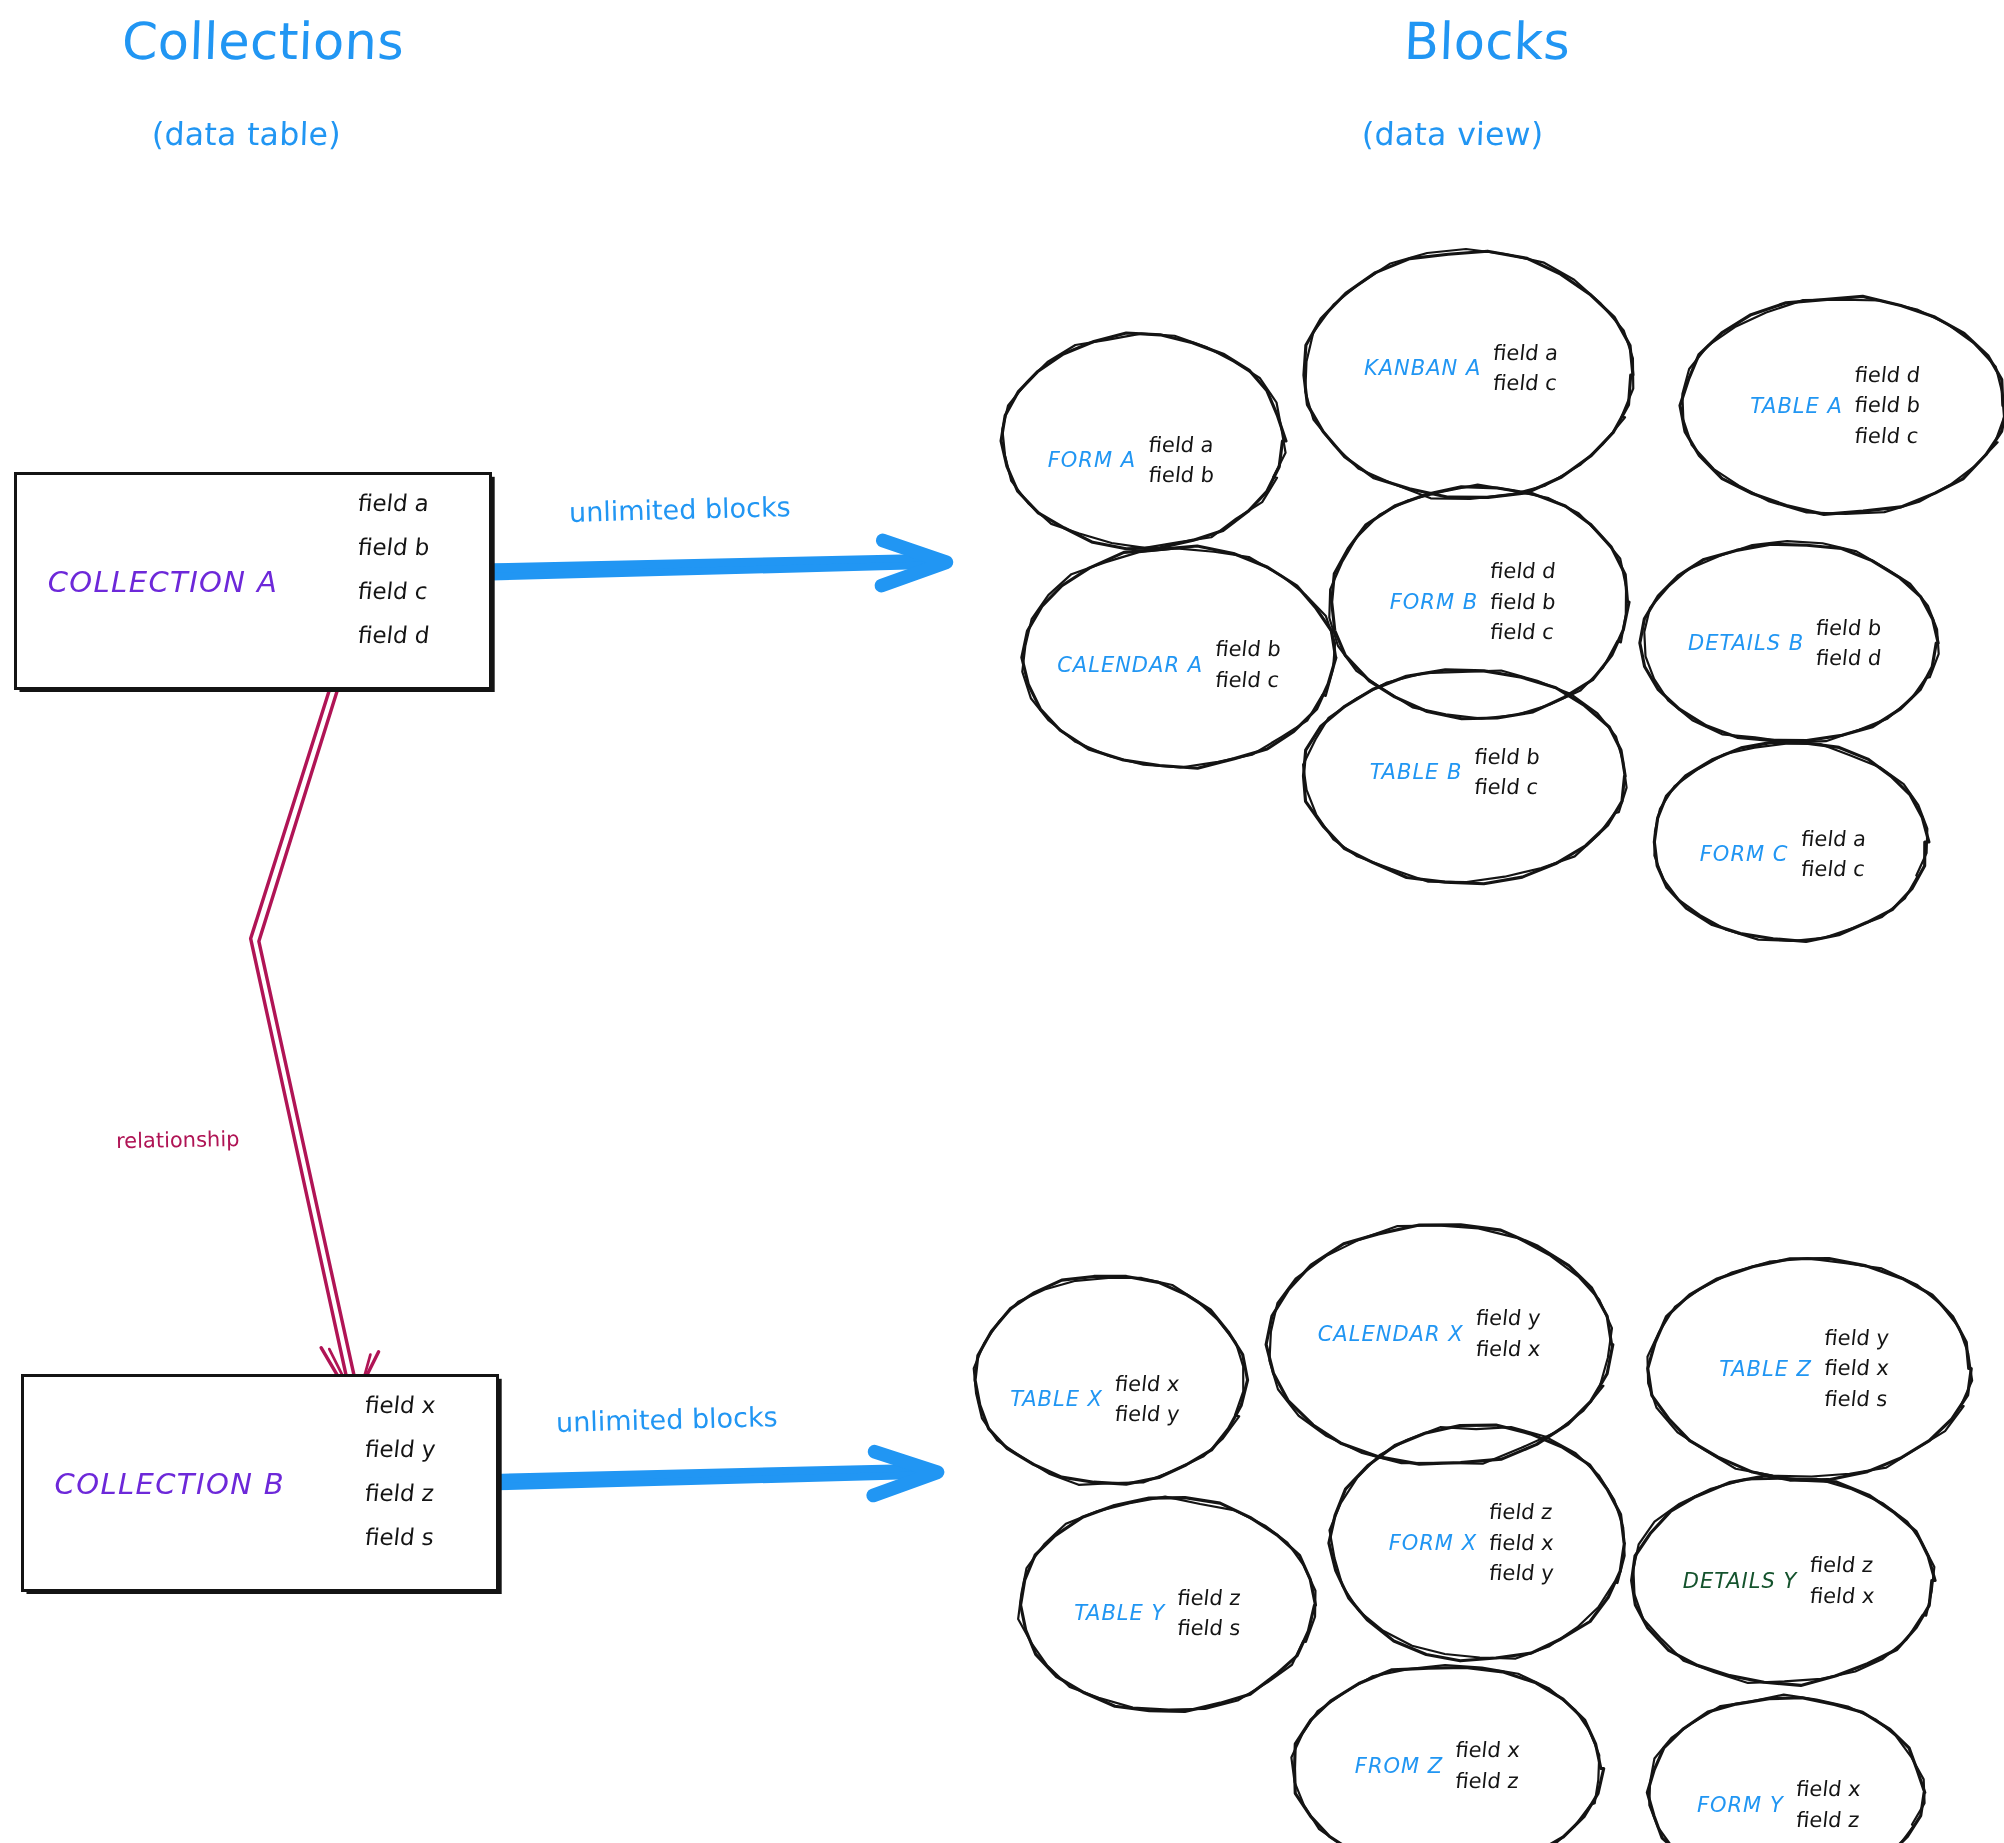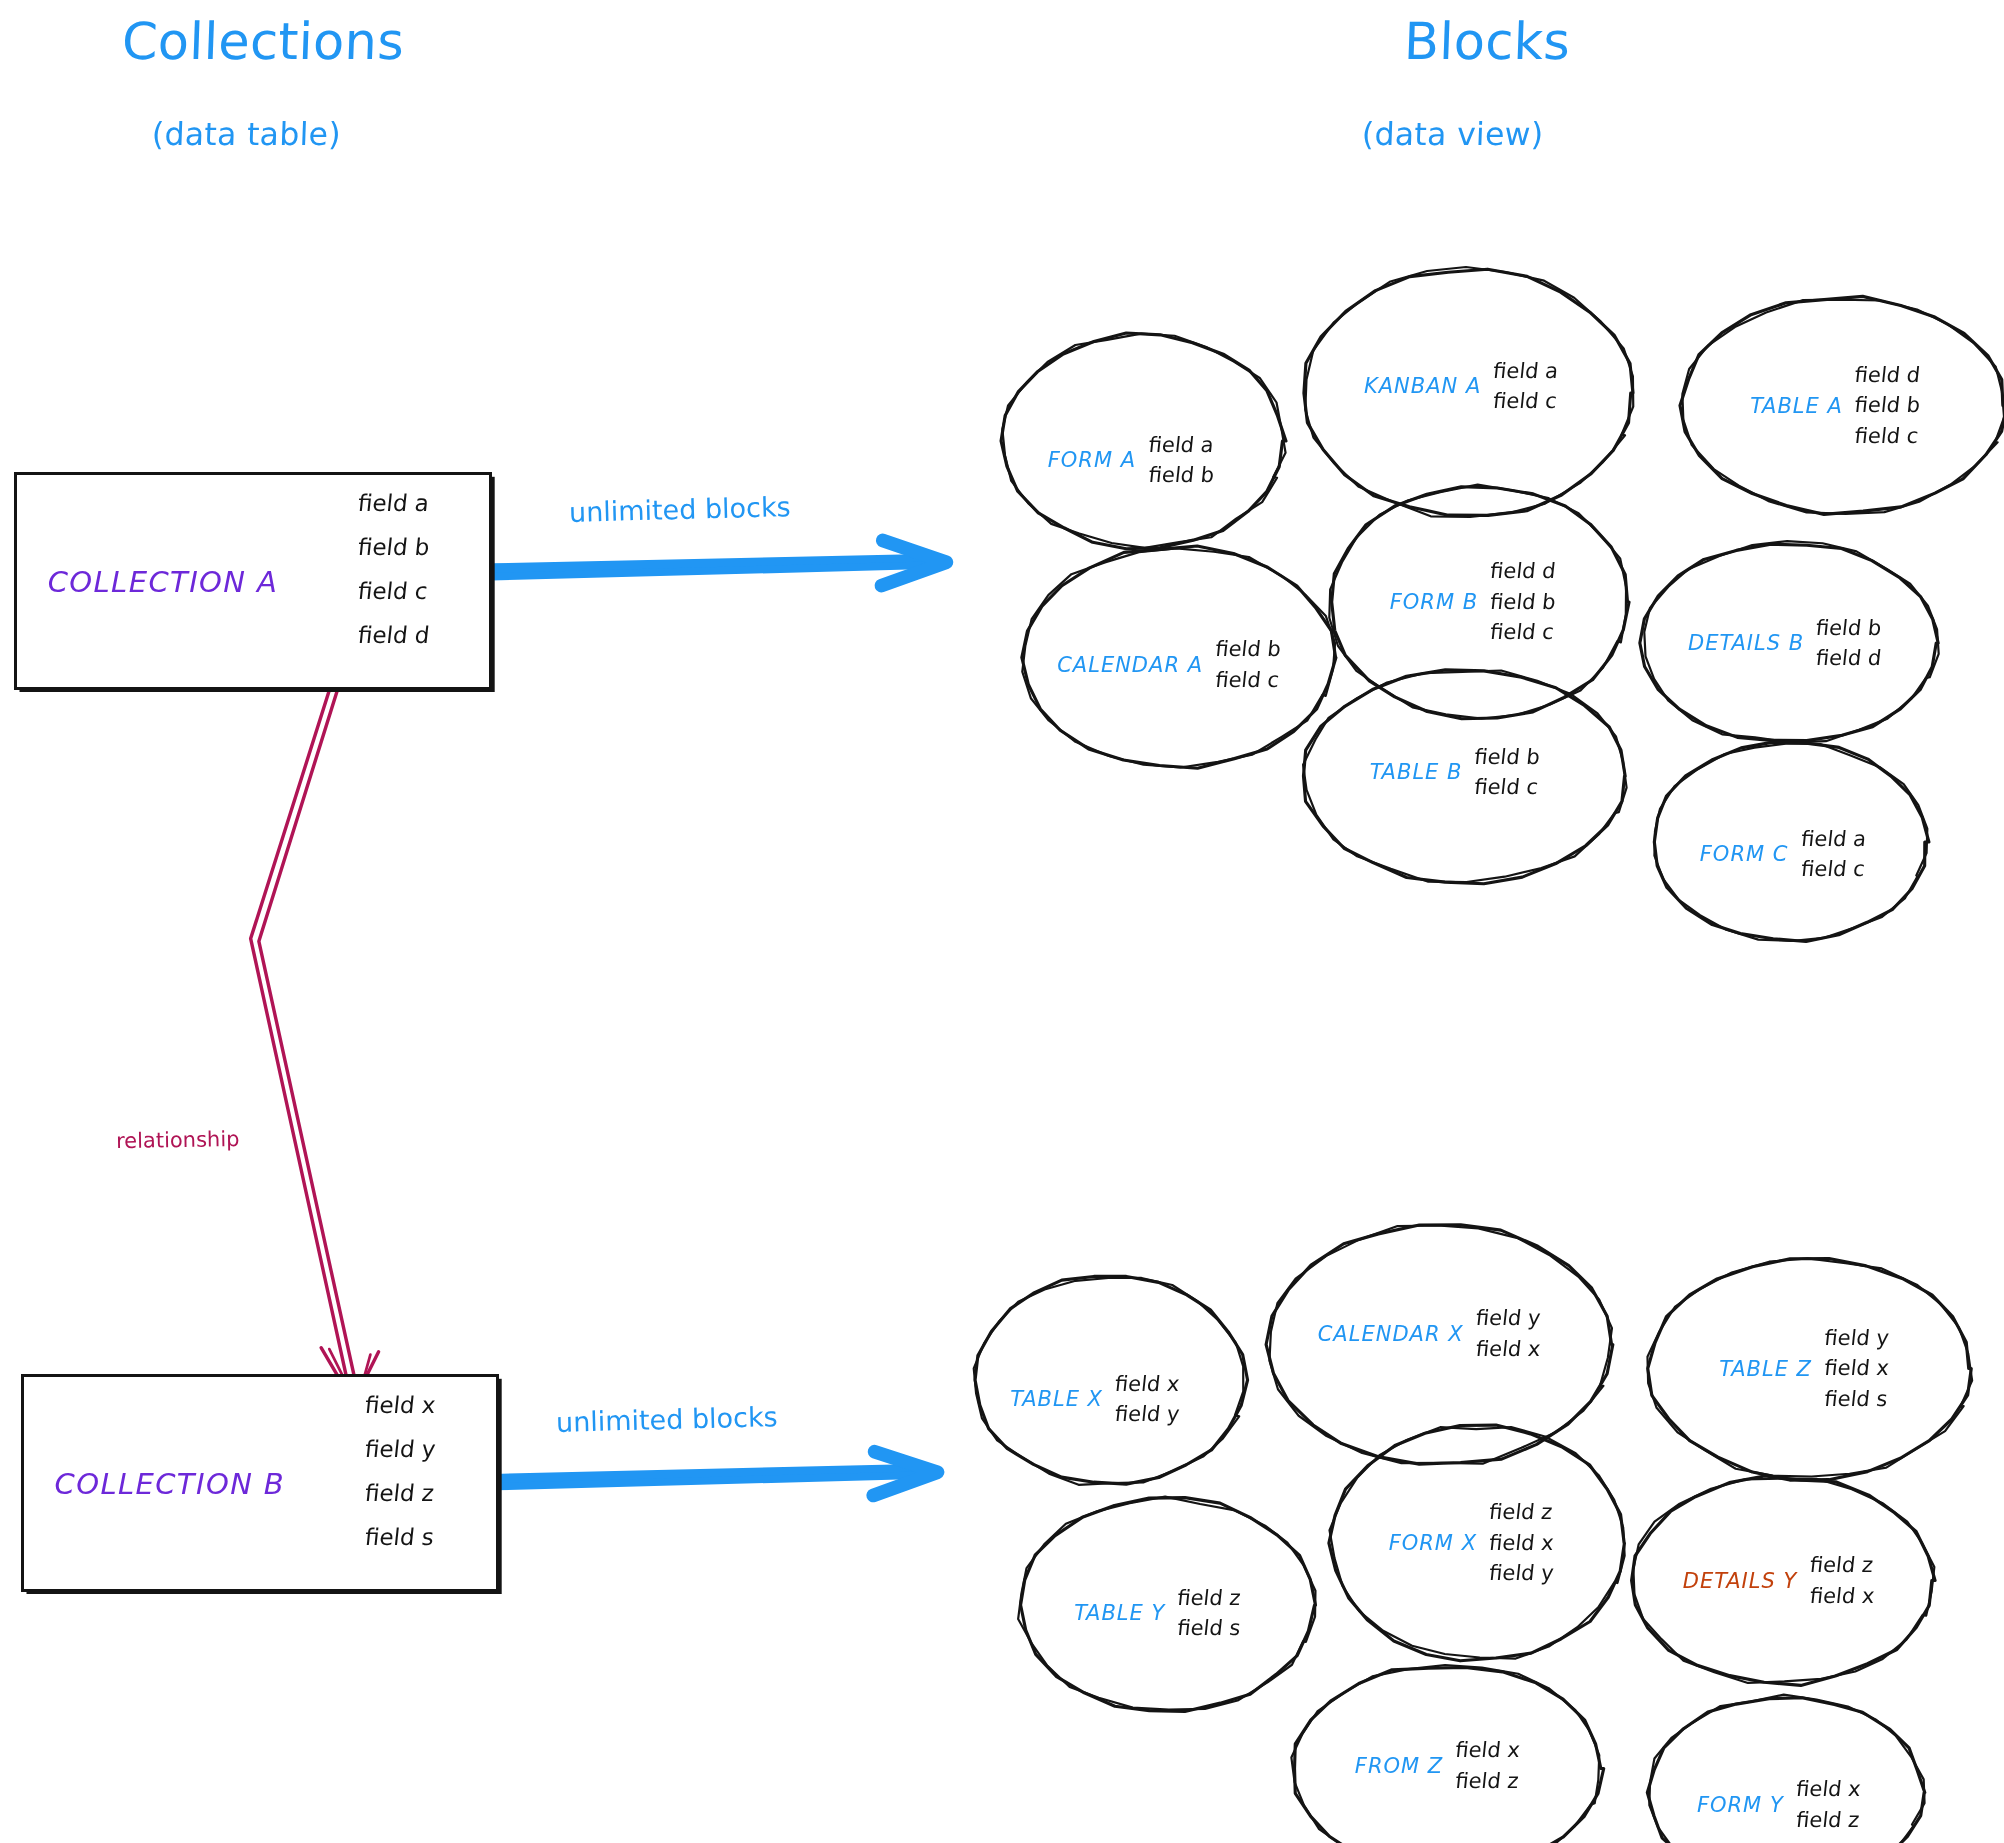--- a/index.html
+++ b/index.html
@@ -129,21 +129,21 @@
         <path d="M411.1,218.8L389.3,254.3L351.2,278.7L314.9,305.8L267.8,313.0L217.6,321.4L169.1,314.2L121.9,300.2L80.8,286.2L47.0,255.9L22.3,223.4L13.2,186.1L9.3,148.0L17.7,112.9L45.8,78.3L75.3,49.4L116.1,24.6L162.5,17.0L212.5,8.0L261.2,11.1L307.5,27.4L347.8,48.7L385.7,72.8L410.3,108.7L416.9,143.9L423.5,182.1L405.5,217.8Z" fill="none" stroke="#141414" stroke-width="3.2" stroke-linecap="round" stroke-linejoin="round"></path>
       </svg>
       <div class="content" style="transform: translate(-12.3px, 19px);">
         <div class="blk-name">FORM A</div>
         <div class="blk-fields">
           <div class="f">field a</div>
           <div class="f">field b</div>
         </div>
       </div>
     </div>
-    <div class="block" style="left: 1297px; top: 263px; width: 342px; height: 260px; text-decoration: underline;">
+    <div class="block" style="left: 1297px; top: 245px; width: 342px; height: 260px; text-decoration: underline;">
       <svg class="ell" viewBox="0 0 500 380" width="342" height="260">
         <path d="M487.9,190.0L484.7,233.5L462.3,274.1L429.3,308.5L386.8,339.2L336.0,362.1L279.3,369.0L221.1,368.6L164.3,356.2L112.1,340.2L69.6,309.4L38.4,272.9L15.2,233.3L10.1,190.0L13.0,146.6L35.3,107.5L71.3,70.5L114.7,40.3L164.9,19.9L221.1,13.5L278.6,9.0L336.4,19.5L385.4,42.5L428.0,71.9L464.0,105.8L486.9,147.0L491.1,190.0Z" fill="none" stroke="#141414" stroke-width="4.6" stroke-linecap="round" stroke-linejoin="round"></path>
         <path d="M479.6,251.9L446.7,291.6L413.6,321.7L362.6,351.7L311.4,365.0L253.0,371.2L195.5,370.3L140.2,348.9L90.4,327.2L54.7,293.1L24.0,255.1L12.1,214.1L13.9,170.1L23.9,127.5L53.5,87.1L90.3,57.3L136.6,26.9L190.3,11.6L247.0,5.8L304.3,13.1L361.2,25.8L405.2,50.8L443.0,84.3L477.6,124.8L491.1,165.8L491.6,209.8L474.5,250.9Z" fill="none" stroke="#141414" stroke-width="3.2" stroke-linecap="round" stroke-linejoin="round"></path>
       </svg>
       <div class="content" style="transform: translate(-6.8px, -6.8px);">
         <div class="blk-name">KANBAN A</div>
         <div class="blk-fields">
           <div class="f">field a</div>
           <div class="f">field c</div>
         </div>
@@ -298,21 +298,21 @@
           <div class="f">field y</div>
         </div>
       </div>
     </div>
     <div class="block purple" style="left: 1625px; top: 1471px; width: 315px; height: 219px;">
       <svg class="ell" viewBox="0 0 460 320" width="315" height="219">
         <path d="M448.2,160.0L444.4,196.4L425.4,228.6L397.1,260.8L354.1,281.6L307.2,299.6L256.8,313.3L203.1,308.6L152.9,299.0L105.6,284.0L63.1,261.6L32.7,228.8L15.0,195.9L9.5,160.0L14.5,124.2L36.7,91.4L66.8,58.6L102.8,37.6L152.3,17.0L203.8,7.3L257.1,13.3L307.7,15.7L356.1,35.2L393.7,61.1L425.2,88.4L442.9,124.5L452.9,160.0Z" fill="none" stroke="#141414" stroke-width="4.6" stroke-linecap="round" stroke-linejoin="round"></path>
         <path d="M434.8,210.3L411.0,246.3L376.4,274.6L336.4,293.0L286.2,303.8L232.8,307.4L179.5,309.7L130.4,294.0L85.4,277.2L53.2,245.7L26.5,216.4L13.7,180.4L12.1,143.2L19.8,107.3L43.0,73.9L79.7,47.8L125.5,26.1L175.1,12.3L227.2,11.2L279.7,11.3L328.9,25.7L375.7,46.6L412.3,73.8L433.6,104.5L451.9,140.2L447.8,176.6L440.0,211.3Z" fill="none" stroke="#141414" stroke-width="3.2" stroke-linecap="round" stroke-linejoin="round"></path>
       </svg>
       <div class="content" style="transform: translate(-4.1px, 0px);">
-        <div class="blk-name" style="color: #c2410c;">DETAILS Y</div>
+        <div class="blk-name" style="color: #14532d;">DETAILS Y</div>
         <div class="blk-fields">
           <div class="f">field z</div>
           <div class="f">field x</div>
         </div>
       </div>
     </div>
     <div class="block" style="left: 1286px; top: 1659px; width: 322px; height: 219px;">
       <svg class="ell" viewBox="0 0 470 320" width="322" height="219">
         <path d="M464.0,160.0L455.7,196.3L435.2,230.3L405.1,259.9L361.9,285.0L314.0,303.4L262.5,311.3L208.1,311.7L154.0,300.2L105.5,286.8L63.4,259.4L35.8,229.9L13.3,196.2L12.2,160.0L13.3,124.1L36.1,89.1L64.9,61.6L106.1,35.8L154.7,15.8L208.0,13.5L261.9,12.4L316.1,18.8L364.9,34.8L404.5,58.7L436.3,89.2L452.1,124.0L459.8,160.0Z" fill="none" stroke="#141414" stroke-width="4.6" stroke-linecap="round" stroke-linejoin="round"></path>
         <path d="M445.1,213.0L421.1,244.7L388.6,274.2L344.2,292.0L292.2,306.6L237.8,307.2L182.7,307.7L132.3,295.5L84.6,274.3L48.1,248.5L26.1,214.0L12.3,180.0L7.6,143.9L24.2,108.6L45.5,76.7L84.8,49.1L125.9,25.4L178.2,14.8L232.2,9.0L285.9,12.7L339.0,21.5L383.5,42.6L422.5,74.8L443.0,104.7L457.5,140.4L456.1,176.6L450.8,210.8Z" fill="none" stroke="#141414" stroke-width="3.2" stroke-linecap="round" stroke-linejoin="round"></path>

